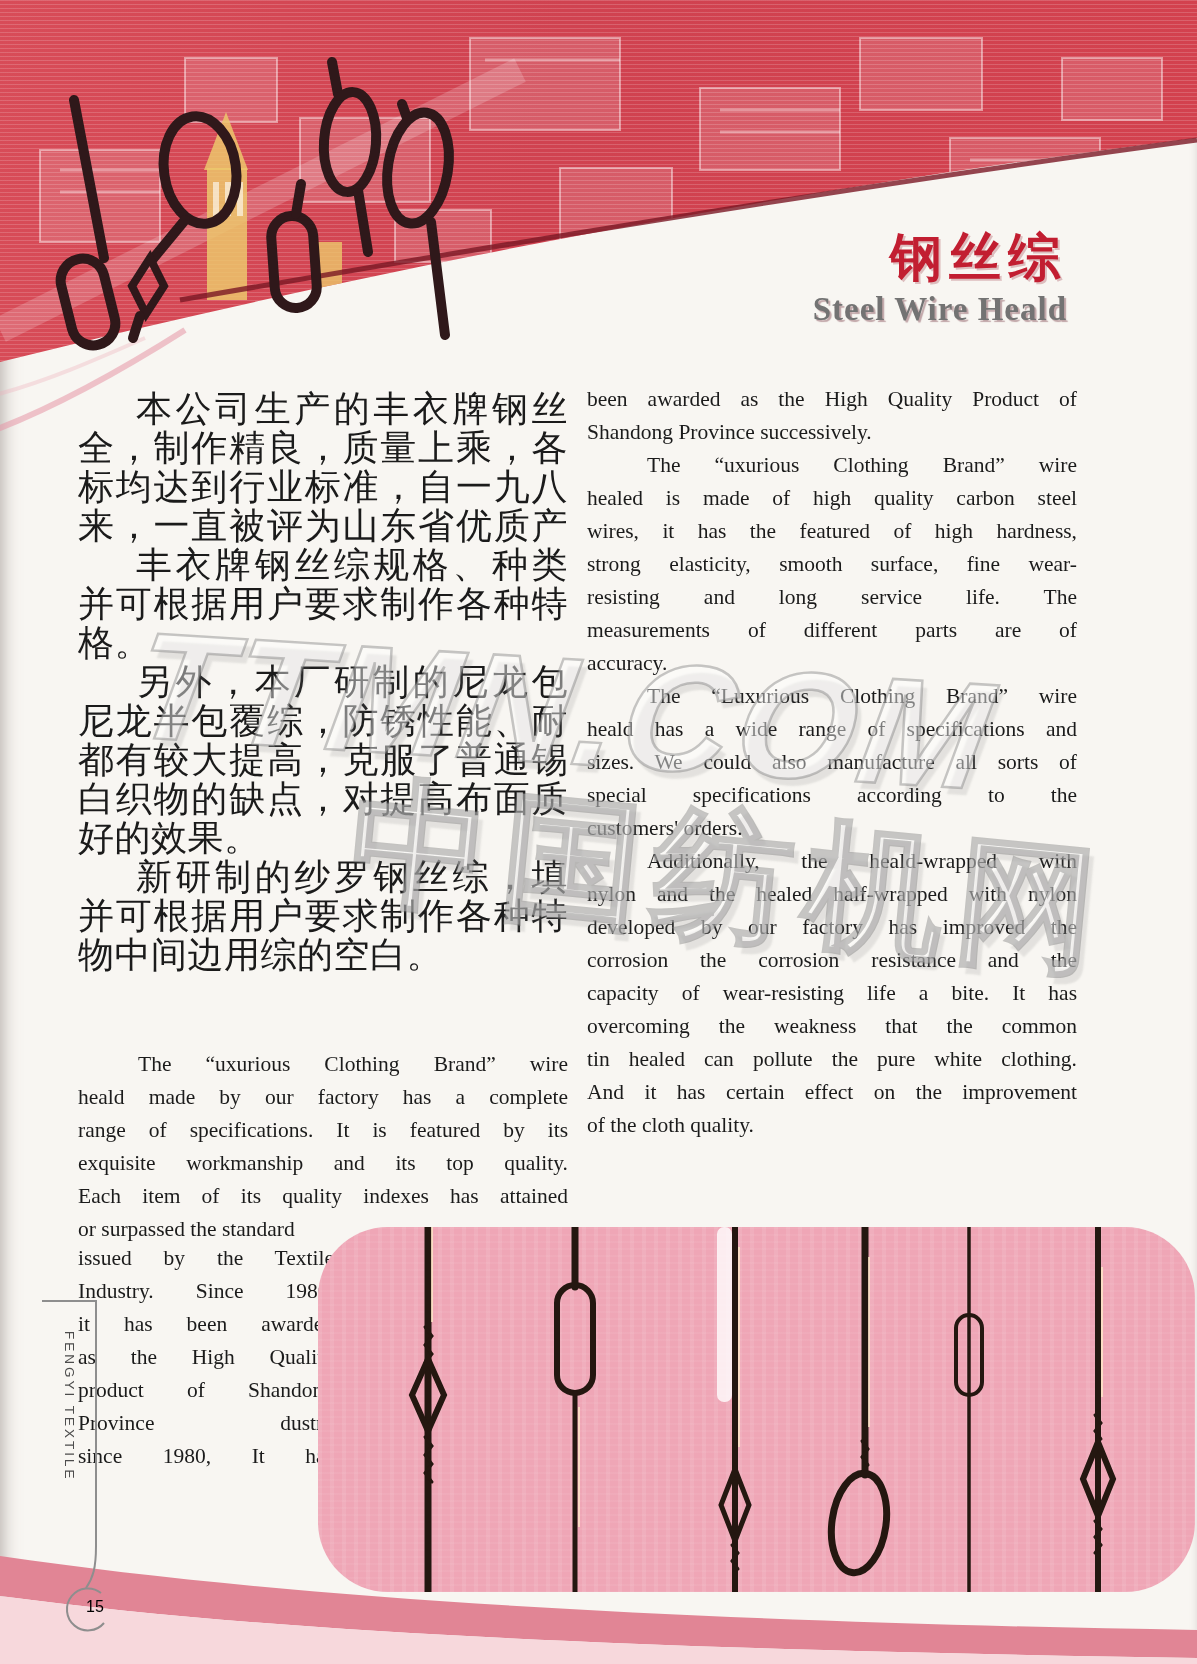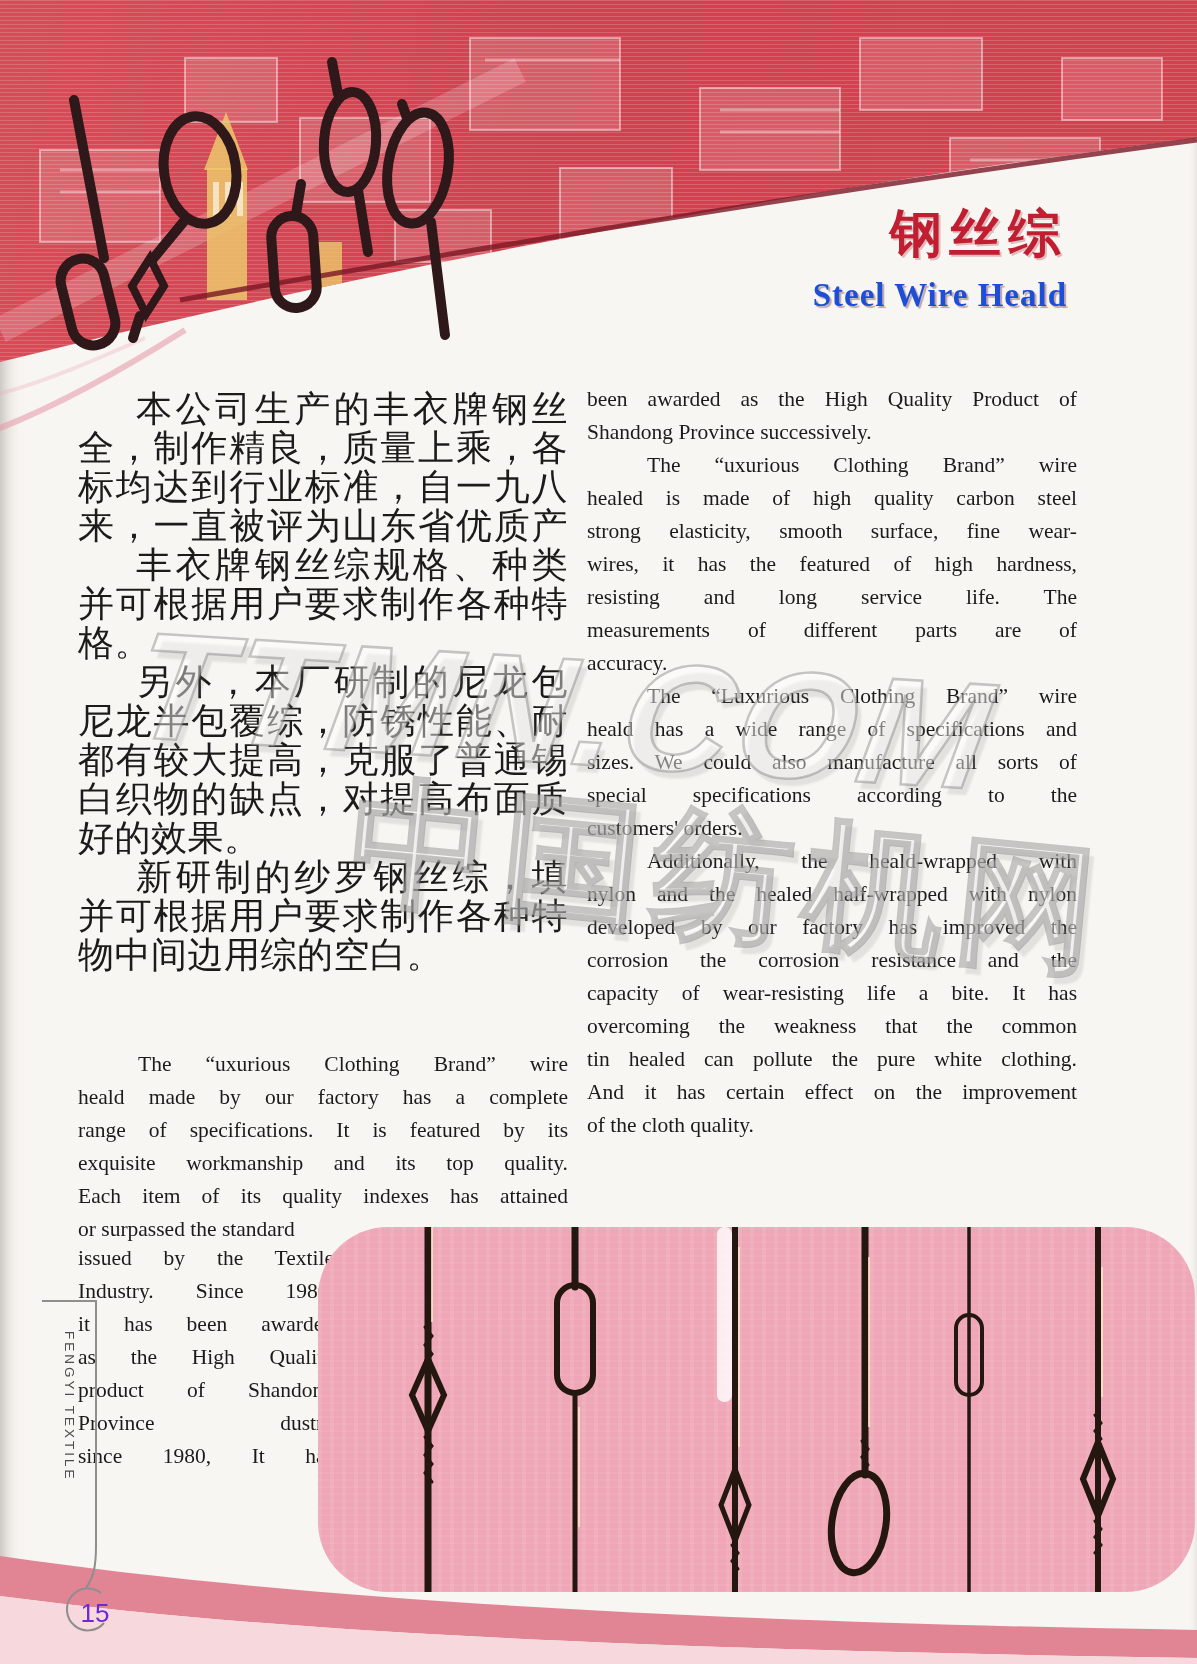--- a/index.html
+++ b/index.html
@@ -9,26 +9,26 @@
   
   #header{position:absolute;left:0;top:0;width:1197px;height:366px;
           clip-path:path("M0,0 H1197 V138 C820,185 400,262 0,362 Z");
           background:
             repeating-linear-gradient(180deg, rgba(255,255,255,.17) 0 1.5px, rgba(255,255,255,0) 1.5px 4px),
             linear-gradient(100deg,#d84c58 0%, var(--header-red) 45%, #d3414e 100%);}
   #header svg{position:absolute;left:0;top:0;}
   #header-edge{position:absolute;left:0;top:0;width:1197px;height:366px;pointer-events:none;}
   #healds{position:absolute;left:0;top:0;width:520px;height:400px;pointer-events:none;}
   
-  #title-block{position:absolute;right:130px;top:204px;text-align:right;}
+  #title-block{position:absolute;right:130px;top:228px;text-align:right;}
   #title-zh{font-family:"Liberation Sans","DejaVu Sans",sans-serif;font-weight:bold;
             font-size:52px;line-height:58px;color:var(--title-red);letter-spacing:7px;
             text-shadow:2px 2px 0 rgba(140,20,35,.25);}
   #title-en{font-family:"Liberation Serif","DejaVu Serif",serif;font-weight:bold;
-            font-size:33px;line-height:38px;color:#1d4ed8;letter-spacing:1px;margin-top:14px;
+            font-size:33px;line-height:38px;color:#737373;letter-spacing:1px;margin-top:4px;
             text-shadow:2px 2px 1px rgba(90,15,28,.35);}
   
   .tblock{position:absolute;}
   #zh-left{left:78px;top:390px;width:490px;}
   #en-left-wide{left:78px;top:1048px;width:490px;}
   #en-left-narrow{left:78px;top:1242px;width:256px;}
   #en-right{left:587px;top:383px;width:490px;}
   .tline{text-align:justify;text-align-last:justify;overflow:hidden;color:#1b1b1b;}
   .tline.end{text-align-last:left;}
   .zhl{font-size:36px;line-height:39px;height:39px;letter-spacing:.5px;}
@@ -52,21 +52,21 @@
            var(--photo-pink);}
   #photo svg{position:absolute;left:0;top:0;}
   
   #swoosh{position:absolute;left:0;top:1540px;width:1197px;height:124px;z-index:8;pointer-events:none;}
   
   #sidebar-rule{position:absolute;left:0;top:0;width:1197px;height:1664px;z-index:9;pointer-events:none;}
   #sidebar-label{position:absolute;left:77px;top:1331px;z-index:9;width:210px;
       font-family:"Liberation Sans","DejaVu Sans",sans-serif;font-size:13.5px;letter-spacing:3px;
       color:#4c4c4c;transform:rotate(90deg);transform-origin:0 0;}
   #page-number{position:absolute;left:80px;top:1598px;z-index:10;width:30px;text-align:center;
-      font-family:"Liberation Sans","DejaVu Sans",sans-serif;font-size:26px;color:#6d28d9;}
+      font-family:"Liberation Sans","DejaVu Sans",sans-serif;font-size:16px;color:#000000;}
   
   #pink-curves{position:absolute;left:0;top:300px;width:260px;height:200px;pointer-events:none;}
 </style>
 </head>
 <body>
 
 <div id="page">
 
   <div id="header">
     <svg width="1197" height="366" viewBox="0 0 1197 366">
@@ -167,22 +167,22 @@
       <div class="tline enl">as the High Quality</div>
       <div class="tline enl">product of Shandong</div>
       <div class="tline enl">Province dustry</div>
       <div class="tline enl">since 1980, It has</div>
     </div>
   <div id="en-right" class="tblock">
       <div class="tline enl">been awarded as the High Quality Product of</div>
       <div class="tline enl end">Shandong Province successively.</div>
       <div class="tline enl ind">The “uxurious Clothing Brand” wire</div>
       <div class="tline enl">healed is made of high quality carbon steel</div>
+      <div class="tline enl">wires, it has the featured of high hardness,</div>
       <div class="tline enl">strong elasticity, smooth surface, fine wear-</div>
-      <div class="tline enl">wires, it has the featured of high hardness,</div>
       <div class="tline enl">resisting and long service life. The</div>
       <div class="tline enl">measurements of different parts are of</div>
       <div class="tline enl end">accuracy.</div>
       <div class="tline enl ind">The “Luxurious Clothing Brand” wire</div>
       <div class="tline enl">heald has a wide range of specifications and</div>
       <div class="tline enl">sizes. We could also manufacture all sorts of</div>
       <div class="tline enl">special specifications according to the</div>
       <div class="tline enl end">customers' orders.</div>
       <div class="tline enl ind">Additionally, the heald-wrapped with</div>
       <div class="tline enl">nylon and the healed half-wrapped with nylon</div>

